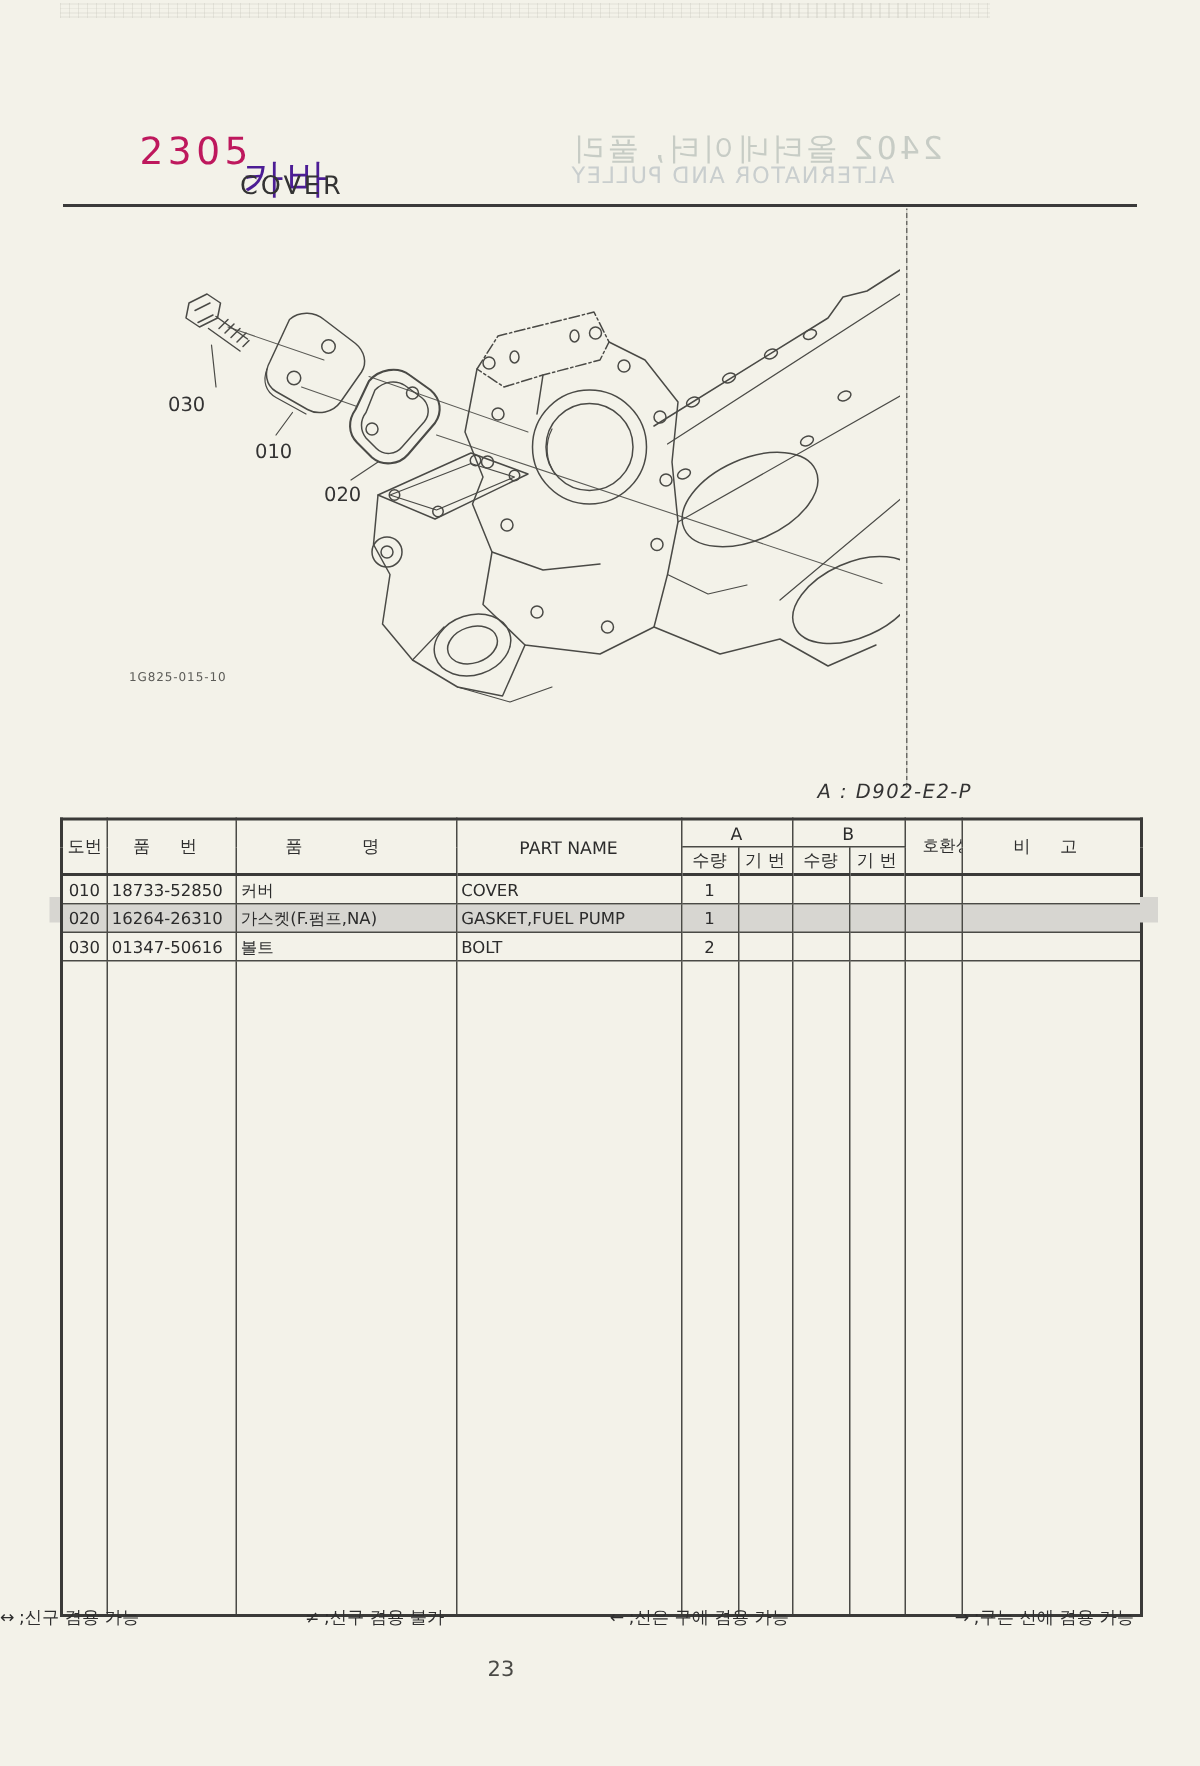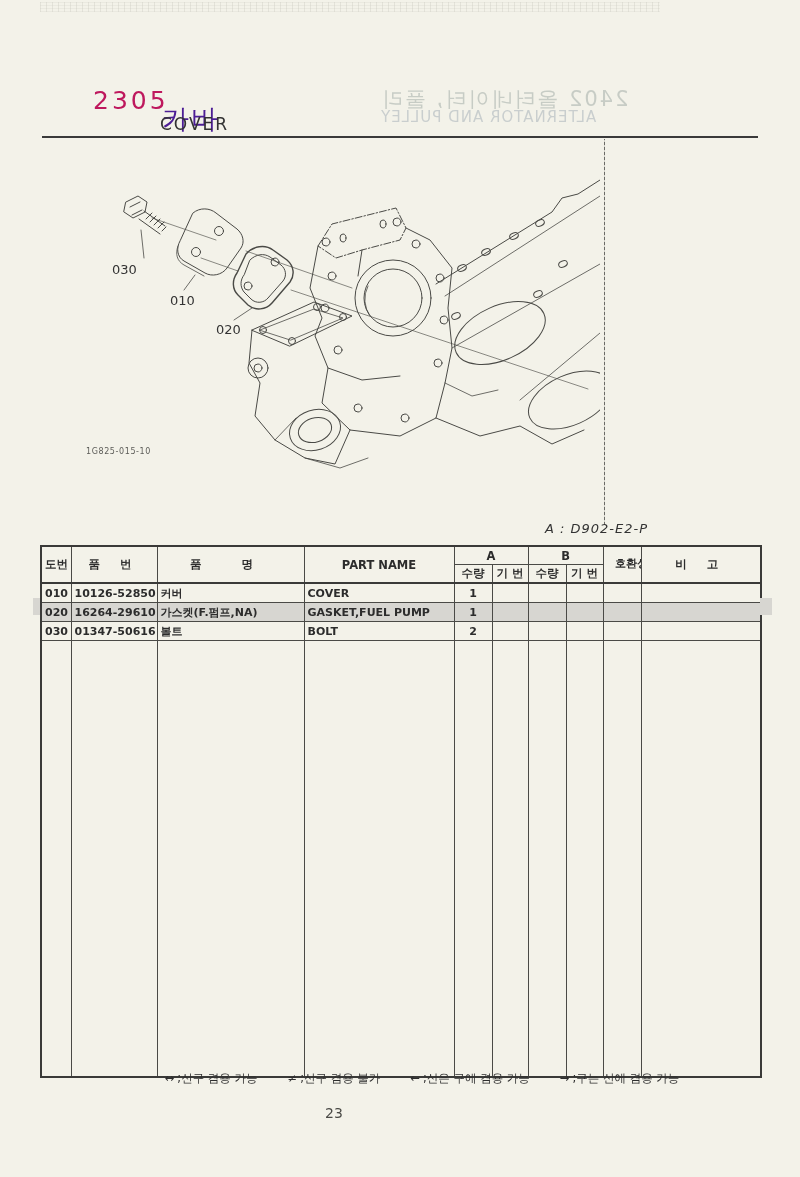--- a/index.html
+++ b/index.html
@@ -32,37 +32,37 @@
   
   .diagram{left:100px;top:168px;width:500px;height:312px;}
   .fig-ref{left:86px;top:447px;font-size:8px;letter-spacing:.6px;color:#5c5c58;}
   .callout{font-size:13px;fill:#333;font-family:"DejaVu Sans","Liberation Sans",sans-serif;}
   
   .model-note{left:545px;top:521px;font-size:13px;letter-spacing:1px;color:#333;font-style:italic;}
   
   table.parts{
     position:absolute;left:40px;top:545px;width:720px;
     border-collapse:collapse;table-layout:fixed;
-    font-size:11px;color:#2c2c2c;font-weight:bold;
+    font-size:11px;color:#2c2c2c;
   }
   table.parts td{border:1px solid #4a4a46;padding:0 3px;overflow:hidden;white-space:nowrap;}
   table.parts{border:2px solid #3a3a38;}
   tr.hrow1 td, tr.hrow2 td{height:17px;text-align:center;font-size:11.5px;}
   td.hsep{border-bottom:2px solid #3a3a38 !important;}
   tr.drow td{height:18px;}
   tr.filler td{height:435px;}
   td.c{text-align:center;}
   td.compat-h div{width:14px;margin:0 auto;word-break:break-all;line-height:1.15;font-size:11px;}
   tr.hl td{background:#d7d6d1;}
   .hl-stub{background:#d7d6d1;}
   .sp2{letter-spacing:8px;}
   .sp3{letter-spacing:18px;}
   
-  .legend{left:0;top:1071px;width:756px;display:flex;justify-content:center;gap:30px;
-    font-size:11.5px;color:#2e2e2e;margin-left:44px;}
+  .legend{left:0;top:1071px;width:756px;display:flex;justify-content:space-between;gap:30px;
+    font-size:11.5px;color:#2e2e2e;}
   .legend .sym{margin-right:3px;}
   .page-num{left:0;top:1105px;width:668px;text-align:center;font-size:14px;color:#4a4a46;}
 </style>
 </head>
 <body>
 
 <div class="abs speckle"></div>
 
 <div class="abs ghost">
   <div class="g1">2402  올터네이터, 풀리</div>
@@ -196,33 +196,33 @@
   </tr>
   <tr class="hrow2">
     <td class="hsep">수량</td>
     <td class="hsep">기 번</td>
     <td class="hsep">수량</td>
     <td class="hsep">기 번</td>
   </tr>
 
   <tr class="drow">
     <td class="c">010</td>
-    <td>10126-52850</td>
+    <td>18733-52850</td>
     <td>커버</td>
     <td>COVER</td>
     <td class="c">1</td>
     <td></td>
     <td></td>
     <td></td>
     <td></td>
     <td></td>
   </tr>
   <tr class="drow hl">
     <td class="c">020</td>
-    <td>16264-29610</td>
+    <td>16264-26310</td>
     <td>가스켓(F.펌프,NA)</td>
     <td>GASKET,FUEL PUMP</td>
     <td class="c">1</td>
     <td></td>
     <td></td>
     <td></td>
     <td></td>
     <td></td>
   </tr>
   <tr class="drow">

